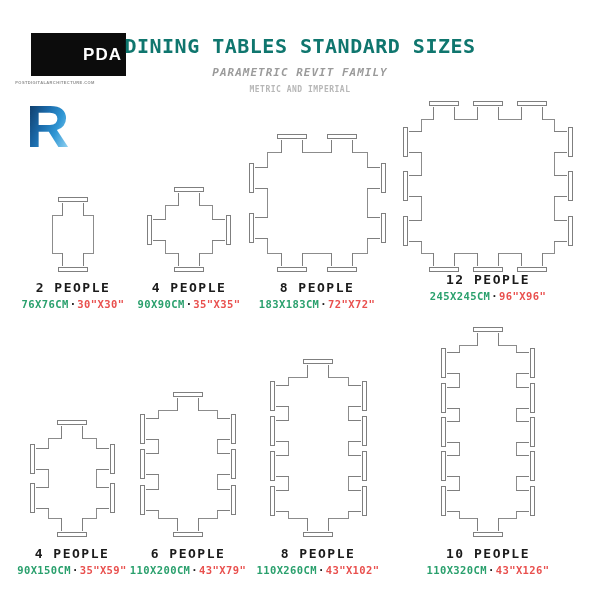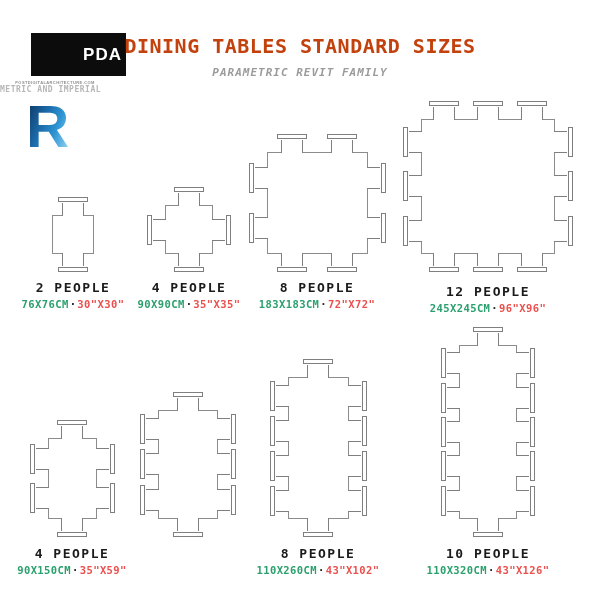--- a/index.html
+++ b/index.html
@@ -7,24 +7,24 @@
           font-family:"DejaVu Sans Mono","Liberation Mono",monospace;}
 
   
   .pda-box{position:absolute;left:31px;top:33px;width:47px;height:43px;background:#0c0c0c;
            color:#fff;display:flex;align-items:center;justify-content:center;
            font-family:"Liberation Sans",sans-serif;font-weight:900;font-size:17px;letter-spacing:1px;padding-left:48px;}
   .pda-caption{position:absolute;left:7px;top:80px;width:96px;text-align:center;
                font-family:"Liberation Sans",sans-serif;font-size:4px;font-weight:700;
                color:#8f8f8f;letter-spacing:0.4px;}
   .title{position:absolute;top:34px;left:0;width:100%;text-align:center;
-         font-size:20px;font-weight:700;letter-spacing:0.5px;color:#c2410c;white-space:nowrap;}
+         font-size:20px;font-weight:700;letter-spacing:0.5px;color:#0f766e;white-space:nowrap;}
   .subtitle{position:absolute;top:66px;left:0;width:100%;text-align:center;
             font-size:11px;font-weight:700;letter-spacing:1px;color:#9b9b9b;white-space:nowrap;font-style:italic;}
-  .tagline{position:absolute;top:85px;left:0;width:100%;
+  .tagline{position:absolute;top:85px;left:0;width:100%;text-align:center;
            font-size:8px;font-weight:700;letter-spacing:0.5px;color:#b7b7b7;white-space:nowrap;}
   .revit-logo{position:absolute;left:26px;top:97px;line-height:1;
               font-family:"Liberation Sans",sans-serif;font-weight:700;font-size:60px;
               background:linear-gradient(112deg,#0f3a66 8%,#1b6bab 40%,#2f96d4 65%,#8fd0f0 92%);
               -webkit-background-clip:text;background-clip:text;color:transparent;}
 
   
   .table-rect{position:absolute;background:#fff;border:1px solid #8c8c8c;box-sizing:border-box;}
   .strip{position:absolute;display:flex;justify-content:space-around;pointer-events:none;}
   .strip-top{left:0;right:0;top:-19px;height:19px;flex-direction:row;align-items:flex-end;}
@@ -396,28 +396,32 @@
     <div class="dims"><span class="metric">76X76CM</span><span class="sep">·</span><span class="imperial">30"X30"</span></div>
   </div>
   <div class="caption" style="left: 79px; top: 280px;">
     <div class="people">4 PEOPLE</div>
     <div class="dims"><span class="metric">90X90CM</span><span class="sep">·</span><span class="imperial">35"X35"</span></div>
   </div>
   <div class="caption" style="left: 207px; top: 280px;">
     <div class="people">8 PEOPLE</div>
     <div class="dims"><span class="metric">183X183CM</span><span class="sep">·</span><span class="imperial">72"X72"</span></div>
   </div>
-  <div class="caption" style="left: 378px; top: 284px;">
+  <div class="caption" style="left: 378px; top: 272px;">
     <div class="people">12 PEOPLE</div>
     <div class="dims"><span class="metric">245X245CM</span><span class="sep">·</span><span class="imperial">96"X96"</span></div>
   </div>
   <div class="caption" style="left: -38px; top: 546px;">
     <div class="people">4 PEOPLE</div>
     <div class="dims"><span class="metric">90X150CM</span><span class="sep">·</span><span class="imperial">35"X59"</span></div>
   </div>
+  <div class="caption" style="left: 78px; top: 546px;">
+    <div class="people">6 PEOPLE</div>
+    <div class="dims"><span class="metric">110X200CM</span><span class="sep">·</span><span class="imperial">43"X79"</span></div>
+  </div>
   <div class="caption" style="left: 208px; top: 546px;">
     <div class="people">8 PEOPLE</div>
     <div class="dims"><span class="metric">110X260CM</span><span class="sep">·</span><span class="imperial">43"X102"</span></div>
   </div>
   <div class="caption" style="left: 378px; top: 546px; text-align: center;">
     <div class="people">10 PEOPLE</div>
     <div class="dims"><span class="metric">110X320CM</span><span class="sep">·</span><span class="imperial">43"X126"</span></div>
   </div>
 
 </div>

